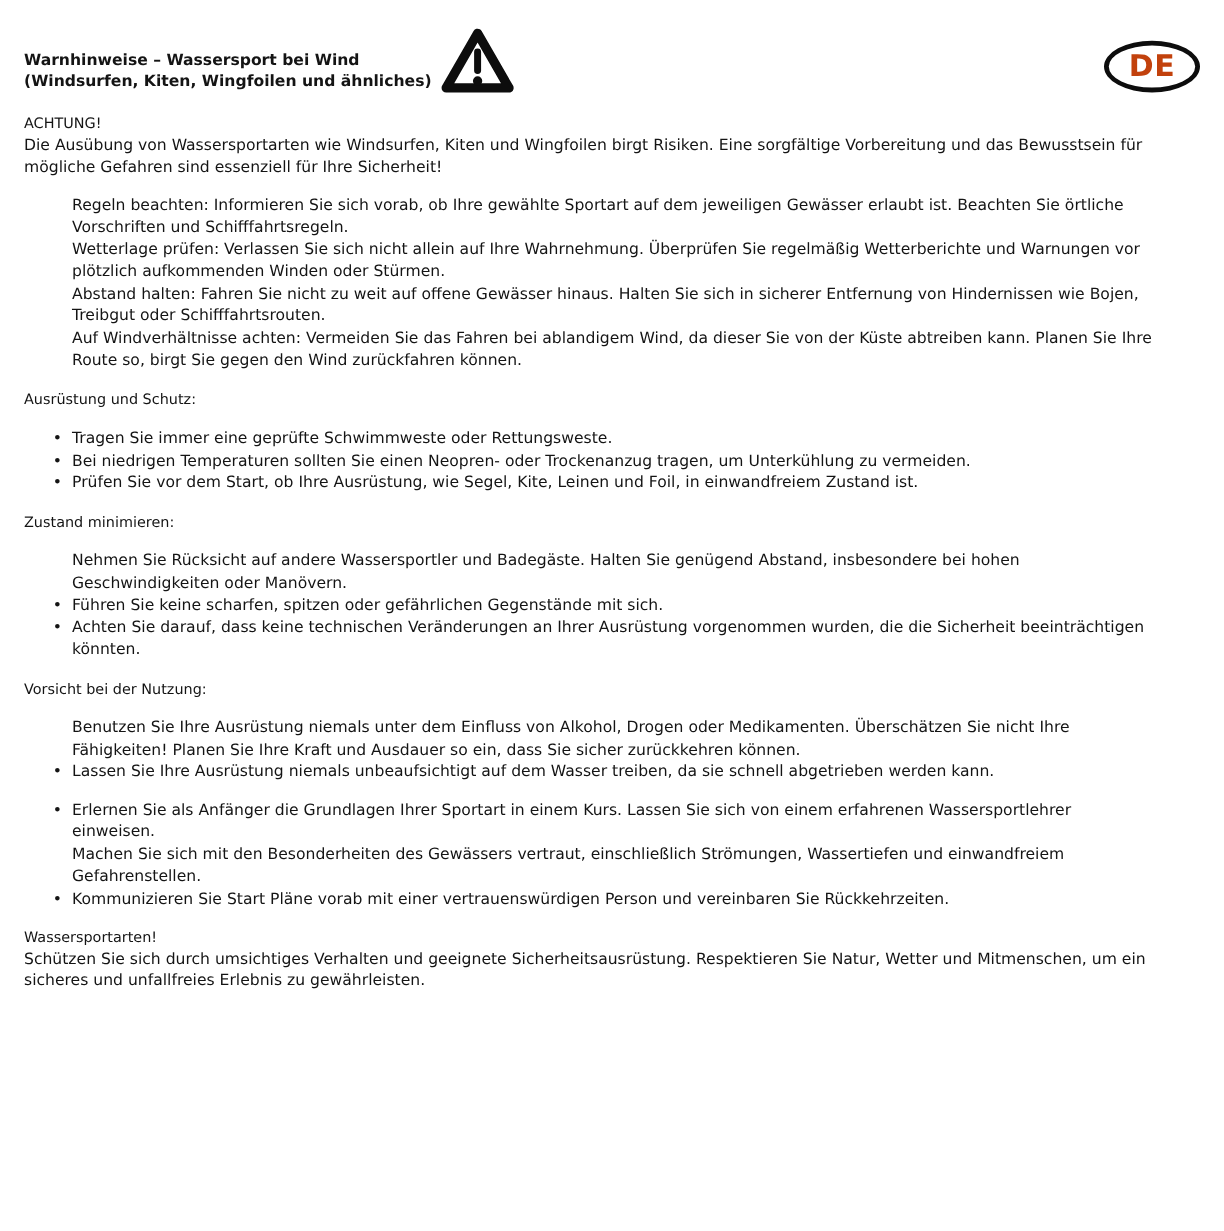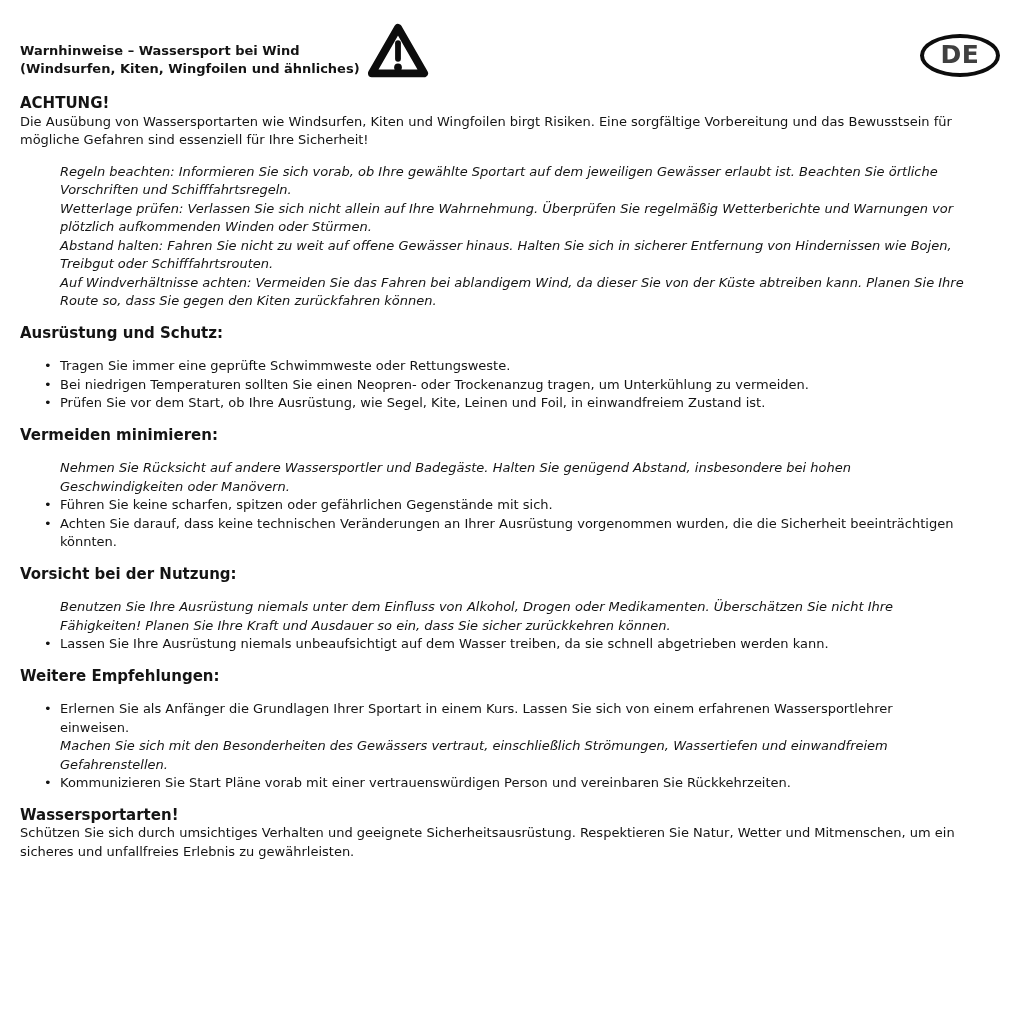--- a/index.html
+++ b/index.html
@@ -33,34 +33,34 @@
     width: 80px;
     height: 43px;
     border: 4px solid #0d0d0d;
     border-radius: 50%;
     display: flex;
     align-items: center;
     justify-content: center;
     font-weight: bold;
     font-size: 25px;
     letter-spacing: 0.5px;
-    color: #404040;
+    color: #c2410c;
   }
 
   
   .section { margin-top: 13px; max-width: 945px; }
   .section h2 {
-    font-size: 15px;
-    font-weight: bold;
+    font-size: 12px;
+    font-weight: normal;
     margin: 0 0 15px 0;
   }
   .section.tight h2 { margin-bottom: 0; }
   .item { margin: 0; }
   .item.flush { padding-left: 0; }
-  .item.indent { padding-left: 40px; font-style: italic; }
+  .item.indent { padding-left: 40px; }
   .item.bullet { padding-left: 40px; position: relative; }
   .item.bullet::before {
     content: "\2022";
     position: absolute;
     left: 24px;
     top: 0;
   }
 </style>
 </head>
 <body>
@@ -84,45 +84,44 @@
 
   <div class="section tight">
     <h2>ACHTUNG!</h2>
     <p class="item flush">Die Ausübung von Wassersportarten wie Windsurfen, Kiten und Wingfoilen birgt Risiken. Eine sorgfältige Vorbereitung und das Bewusstsein für mögliche Gefahren sind essenziell für Ihre Sicherheit!</p>
   </div>
 
   <div class="section">
     <p class="item indent">Regeln beachten: Informieren Sie sich vorab, ob Ihre gewählte Sportart auf dem jeweiligen Gewässer erlaubt ist. Beachten Sie örtliche Vorschriften und Schifffahrtsregeln.</p>
     <p class="item indent">Wetterlage prüfen: Verlassen Sie sich nicht allein auf Ihre Wahrnehmung. Überprüfen Sie regelmäßig Wetterberichte und Warnungen vor plötzlich aufkommenden Winden oder Stürmen.</p>
     <p class="item indent">Abstand halten: Fahren Sie nicht zu weit auf offene Gewässer hinaus. Halten Sie sich in sicherer Entfernung von Hindernissen wie Bojen, Treibgut oder Schifffahrtsrouten.</p>
-    <p class="item indent">Auf Windverhältnisse achten: Vermeiden Sie das Fahren bei ablandigem Wind, da dieser Sie von der Küste abtreiben kann. Planen Sie Ihre Route so, dass Sie gegen den Kiten zurückfahren können.</p>
+    <p class="item indent">Auf Windverhältnisse achten: Vermeiden Sie das Fahren bei ablandigem Wind, da dieser Sie von der Küste abtreiben kann. Planen Sie Ihre Route so, birgt Sie gegen den Wind zurückfahren können.</p>
   </div>
 
   <div class="section">
     <h2>Ausrüstung und Schutz:</h2>
     <p class="item bullet">Tragen Sie immer eine geprüfte Schwimmweste oder Rettungsweste.</p>
     <p class="item bullet">Bei niedrigen Temperaturen sollten Sie einen Neopren- oder Trockenanzug tragen, um Unterkühlung zu vermeiden.</p>
     <p class="item bullet">Prüfen Sie vor dem Start, ob Ihre Ausrüstung, wie Segel, Kite, Leinen und Foil, in einwandfreiem Zustand ist.</p>
   </div>
 
   <div class="section">
-    <h2>Vermeiden minimieren:</h2>
+    <h2>Zustand minimieren:</h2>
     <p class="item indent">Nehmen Sie Rücksicht auf andere Wassersportler und Badegäste. Halten Sie genügend Abstand, insbesondere bei hohen Geschwindigkeiten oder Manövern.</p>
     <p class="item bullet">Führen Sie keine scharfen, spitzen oder gefährlichen Gegenstände mit sich.</p>
     <p class="item bullet">Achten Sie darauf, dass keine technischen Veränderungen an Ihrer Ausrüstung vorgenommen wurden, die die Sicherheit beeinträchtigen könnten.</p>
   </div>
 
   <div class="section">
     <h2>Vorsicht bei der Nutzung:</h2>
     <p class="item indent">Benutzen Sie Ihre Ausrüstung niemals unter dem Einfluss von Alkohol, Drogen oder Medikamenten. Überschätzen Sie nicht Ihre Fähigkeiten! Planen Sie Ihre Kraft und Ausdauer so ein, dass Sie sicher zurückkehren können.</p>
     <p class="item bullet">Lassen Sie Ihre Ausrüstung niemals unbeaufsichtigt auf dem Wasser treiben, da sie schnell abgetrieben werden kann.</p>
   </div>
 
   <div class="section">
-    <h2>Weitere Empfehlungen:</h2>
     <p class="item bullet">Erlernen Sie als Anfänger die Grundlagen Ihrer Sportart in einem Kurs. Lassen Sie sich von einem erfahrenen Wassersportlehrer einweisen.</p>
     <p class="item indent">Machen Sie sich mit den Besonderheiten des Gewässers vertraut, einschließlich Strömungen, Wassertiefen und einwandfreiem Gefahrenstellen.</p>
     <p class="item bullet">Kommunizieren Sie Start Pläne vorab mit einer vertrauenswürdigen Person und vereinbaren Sie Rückkehrzeiten.</p>
   </div>
 
   <div class="section tight">
     <h2>Wassersportarten!</h2>
     <p class="item flush">Schützen Sie sich durch umsichtiges Verhalten und geeignete Sicherheitsausrüstung. Respektieren Sie Natur, Wetter und Mitmenschen, um ein sicheres und unfallfreies Erlebnis zu gewährleisten.</p>
   </div>
 

